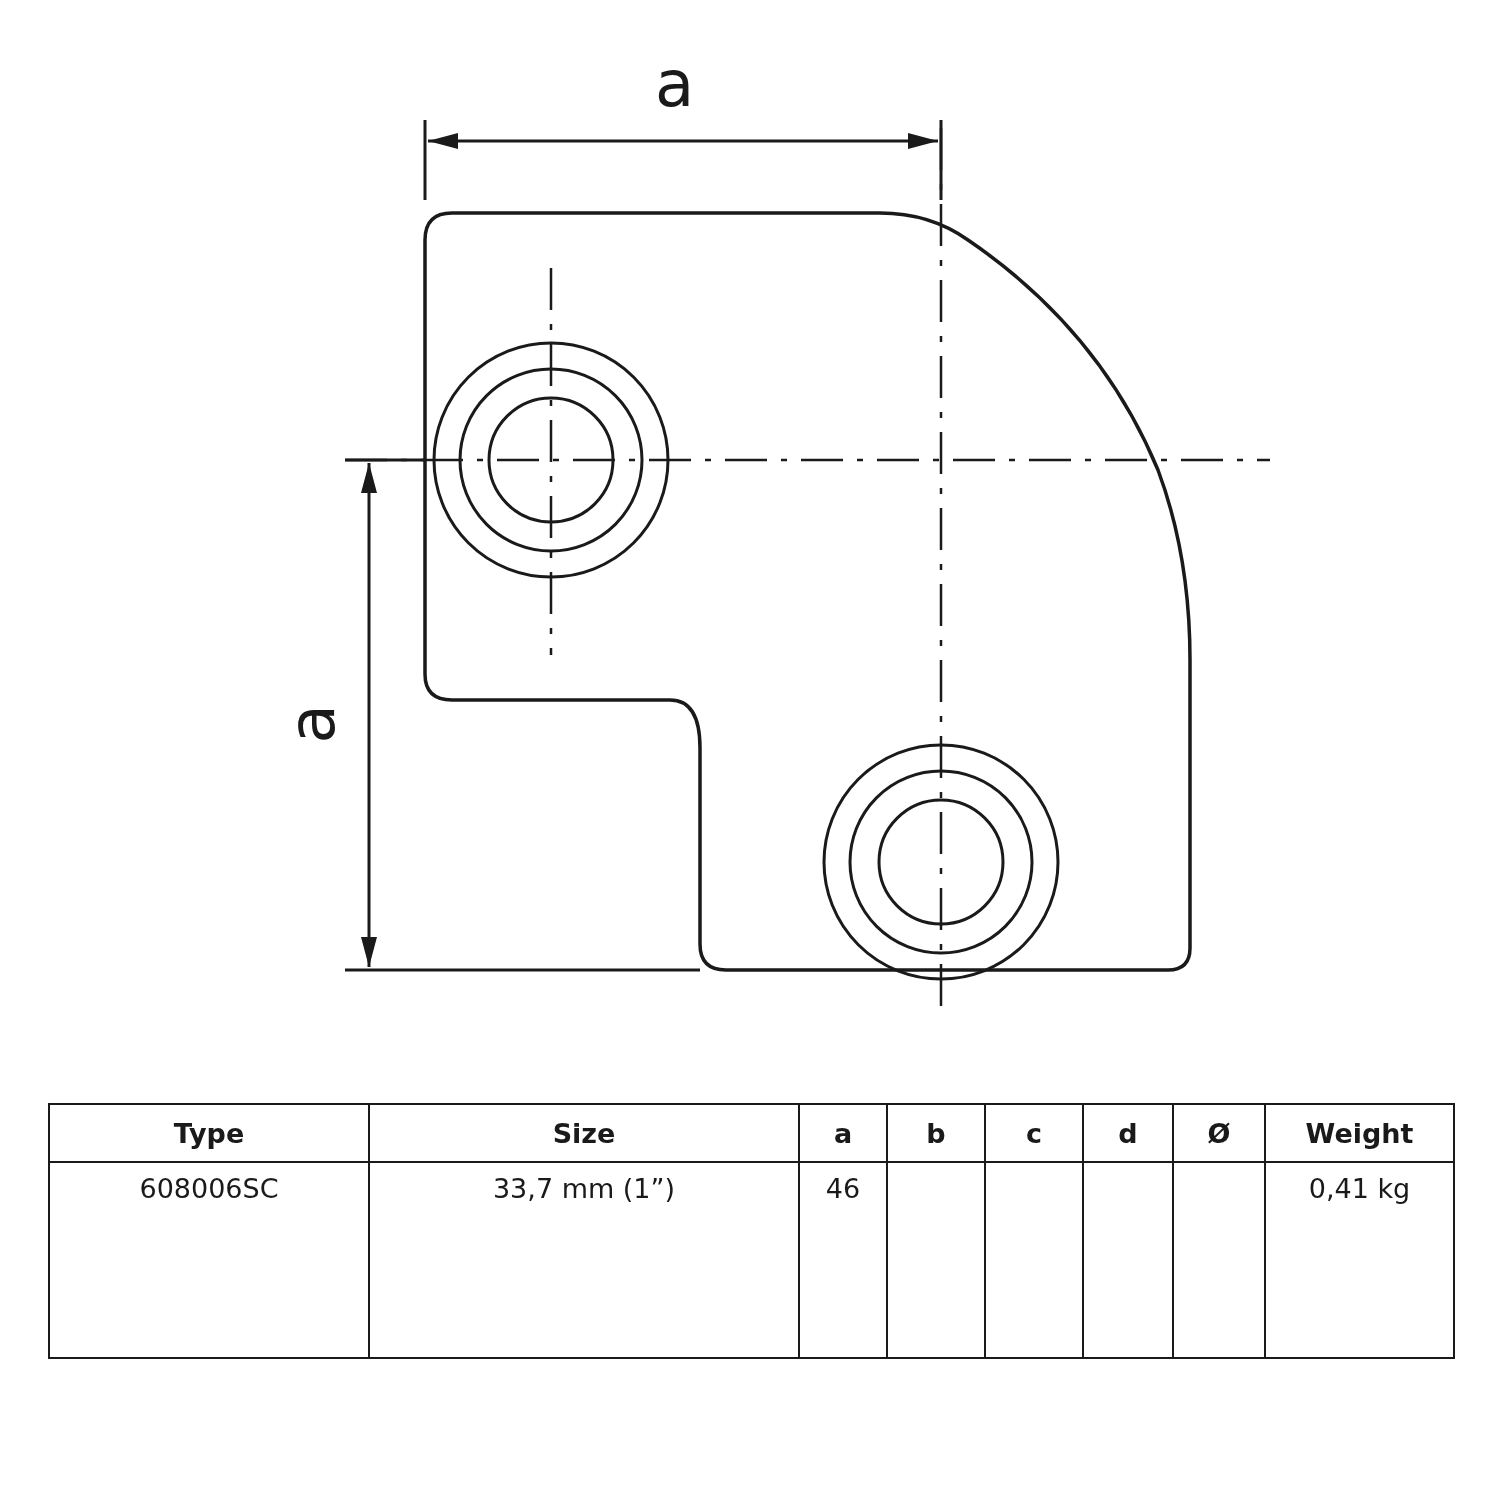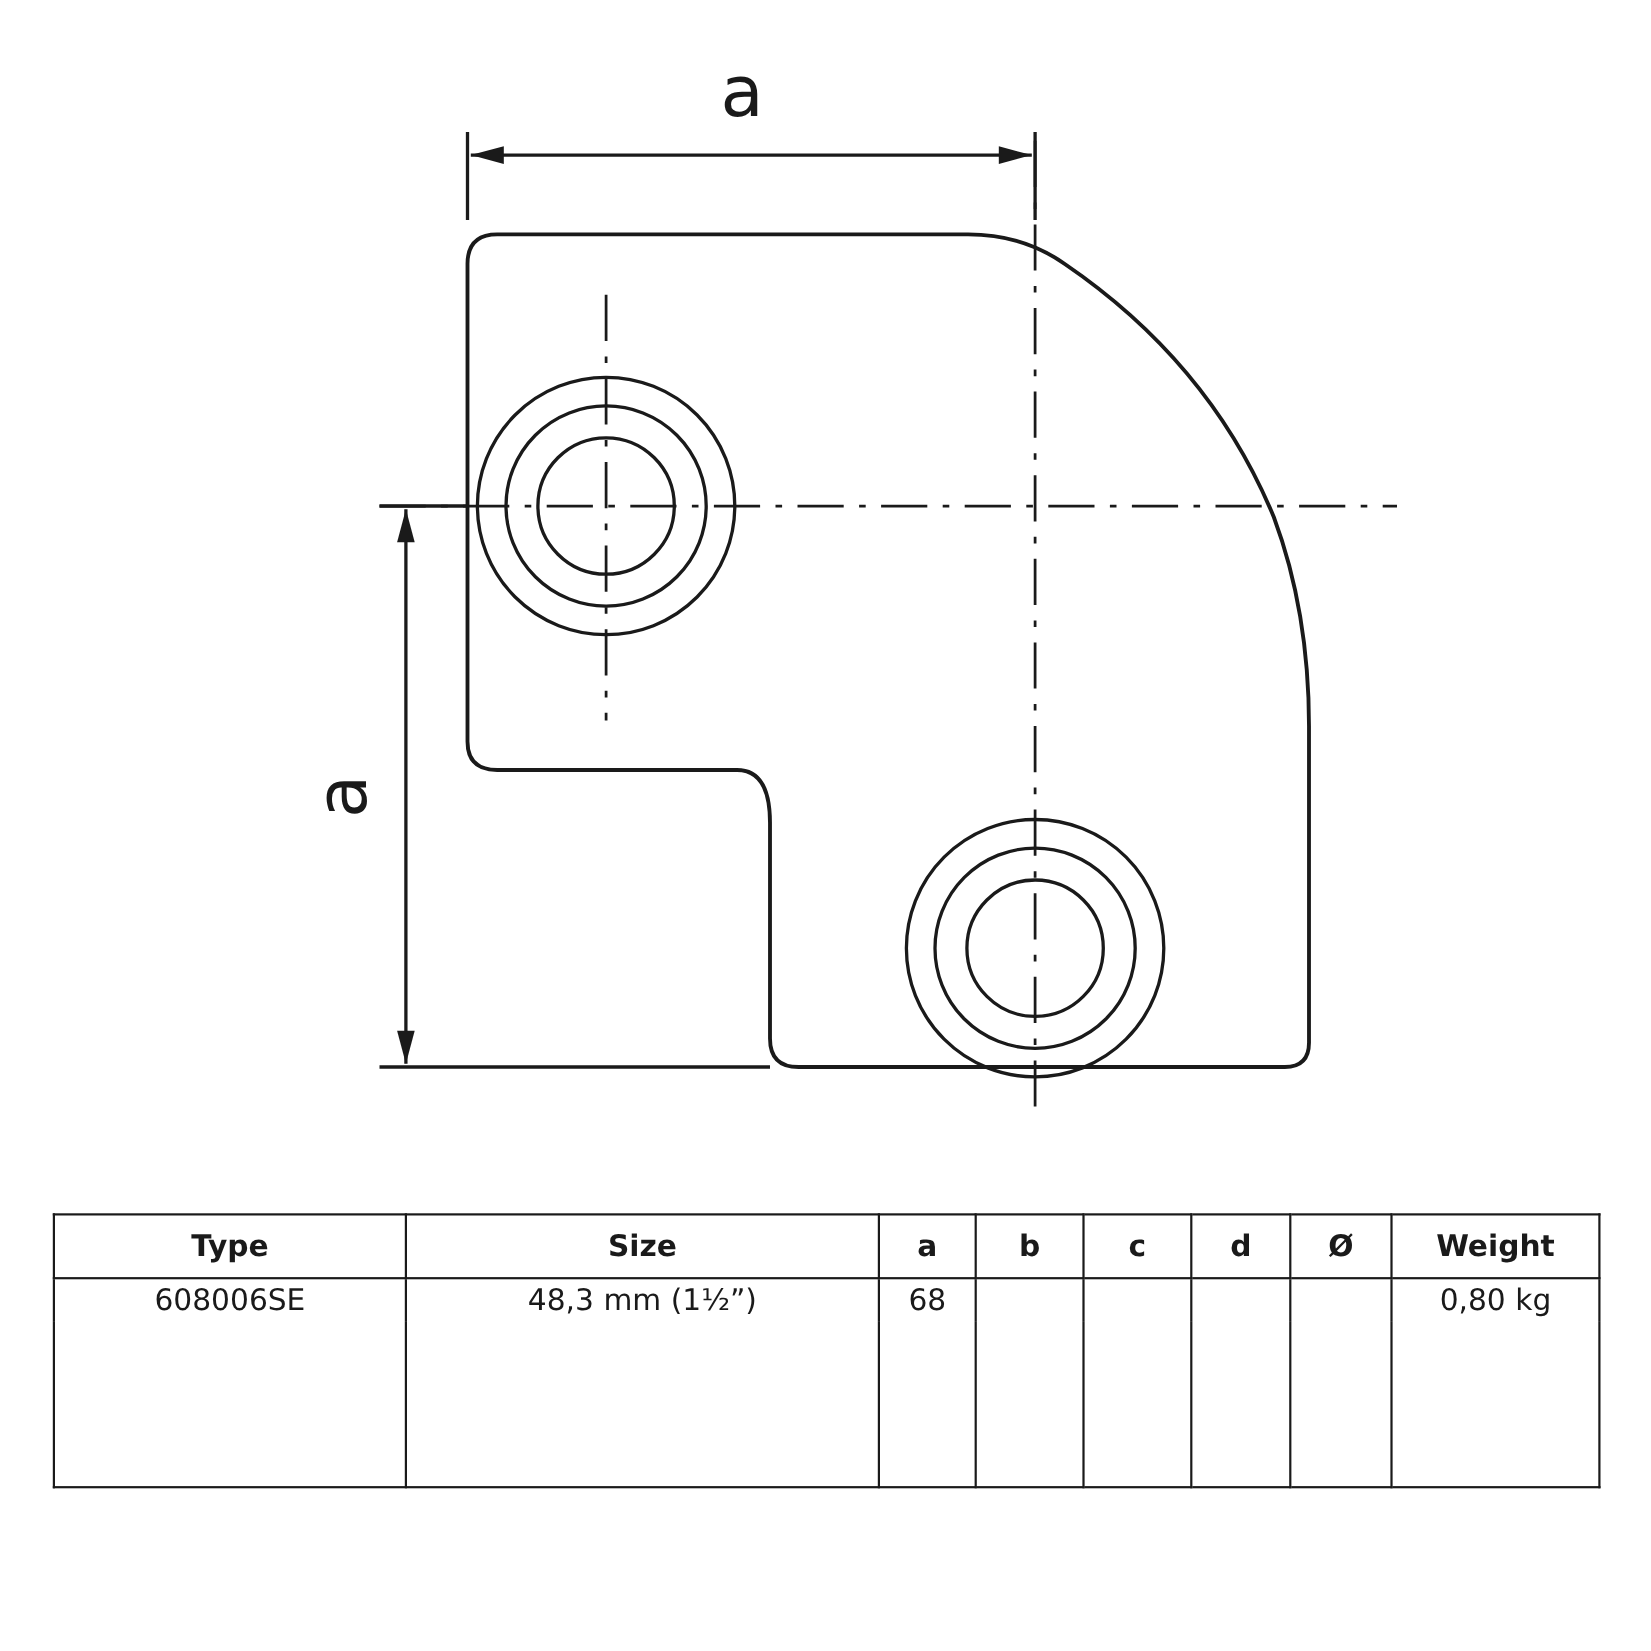--- a/index.html
+++ b/index.html
@@ -171,29 +171,29 @@
           <th>Size</th>
           <th>a</th>
           <th>b</th>
           <th>c</th>
           <th>d</th>
           <th>Ø</th>
           <th>Weight</th>
         </tr>
       </thead>
       <tbody>
-        <tr>
-          <td>608006SE</td>
-          <td>48,3 mm (1½”)</td>
-          <td>68</td>
-          <td></td>
-          <td></td>
-          <td></td>
-          <td></td>
-          <td>0,80 kg</td>
+        <tr class="first-data">
+          <td>608006SC</td>
+          <td>33,7 mm (1”)</td>
+          <td>46</td>
+          <td></td>
+          <td></td>
+          <td></td>
+          <td></td>
+          <td>0,41 kg</td>
         </tr>
         <tr class="filler">
           <td></td>
           <td></td>
           <td></td>
           <td></td>
           <td></td>
           <td></td>
           <td></td>
           <td></td>

